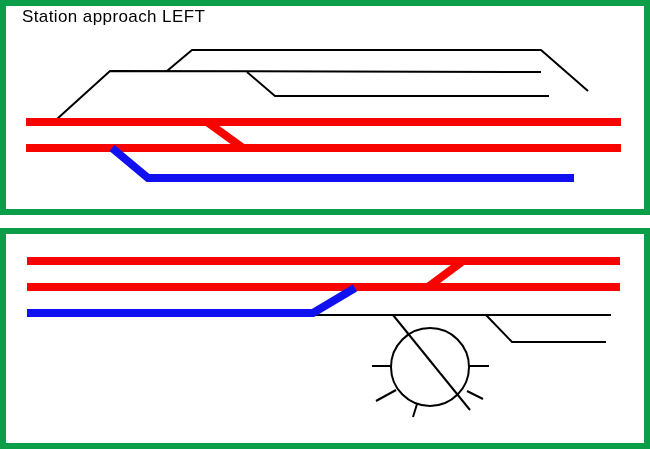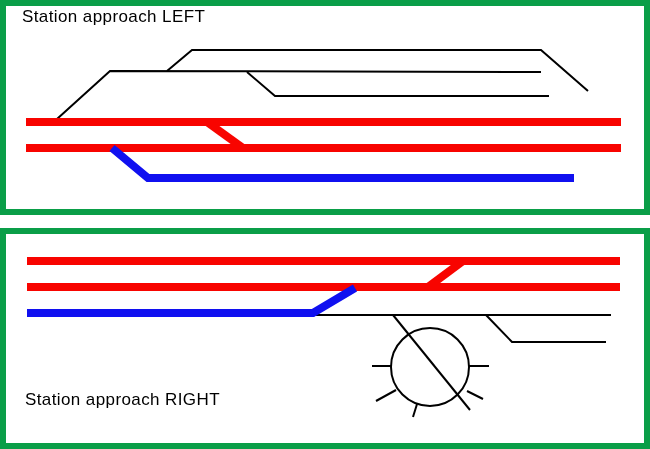--- a/index.html
+++ b/index.html
@@ -56,14 +56,13 @@
       <polyline points="469,366 489,366" fill="none" stroke="#000000" stroke-width="2" stroke-linejoin="miter" stroke-linecap="butt"></polyline>
       <polyline points="376,401 396,390" fill="none" stroke="#000000" stroke-width="2" stroke-linejoin="miter" stroke-linecap="butt"></polyline>
       <polyline points="413,417 417,404" fill="none" stroke="#000000" stroke-width="2" stroke-linejoin="miter" stroke-linecap="butt"></polyline>
       <polyline points="467,391 483,399" fill="none" stroke="#000000" stroke-width="2" stroke-linejoin="miter" stroke-linecap="butt"></polyline>
       <polyline points="27,261 620,261" fill="none" stroke="#f80400" stroke-width="8" stroke-linejoin="miter" stroke-linecap="butt"></polyline>
       <polyline points="428,287 463,261" fill="none" stroke="#f80400" stroke-width="8" stroke-linejoin="miter" stroke-linecap="butt"></polyline>
       <polyline points="27,287 620,287" fill="none" stroke="#f80400" stroke-width="8" stroke-linejoin="miter" stroke-linecap="butt"></polyline>
       <polyline points="27,313 313,313 355,288" fill="none" stroke="#1010f0" stroke-width="8" stroke-linejoin="miter" stroke-linecap="butt"></polyline>
     </svg>
   <div class="panel-title left-panel">Station approach LEFT</div>
-  <div class="panel-title right-panel">Station approach RIGHT</div>
 </div>
 
 </body></html>

